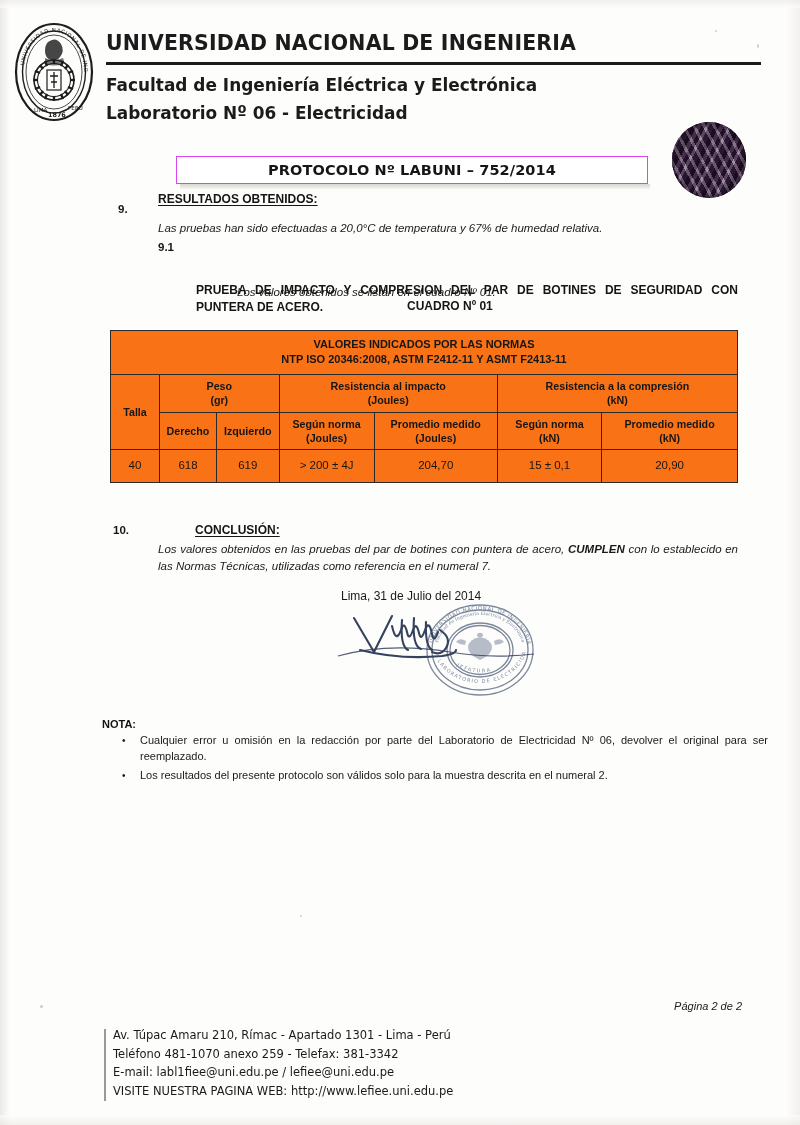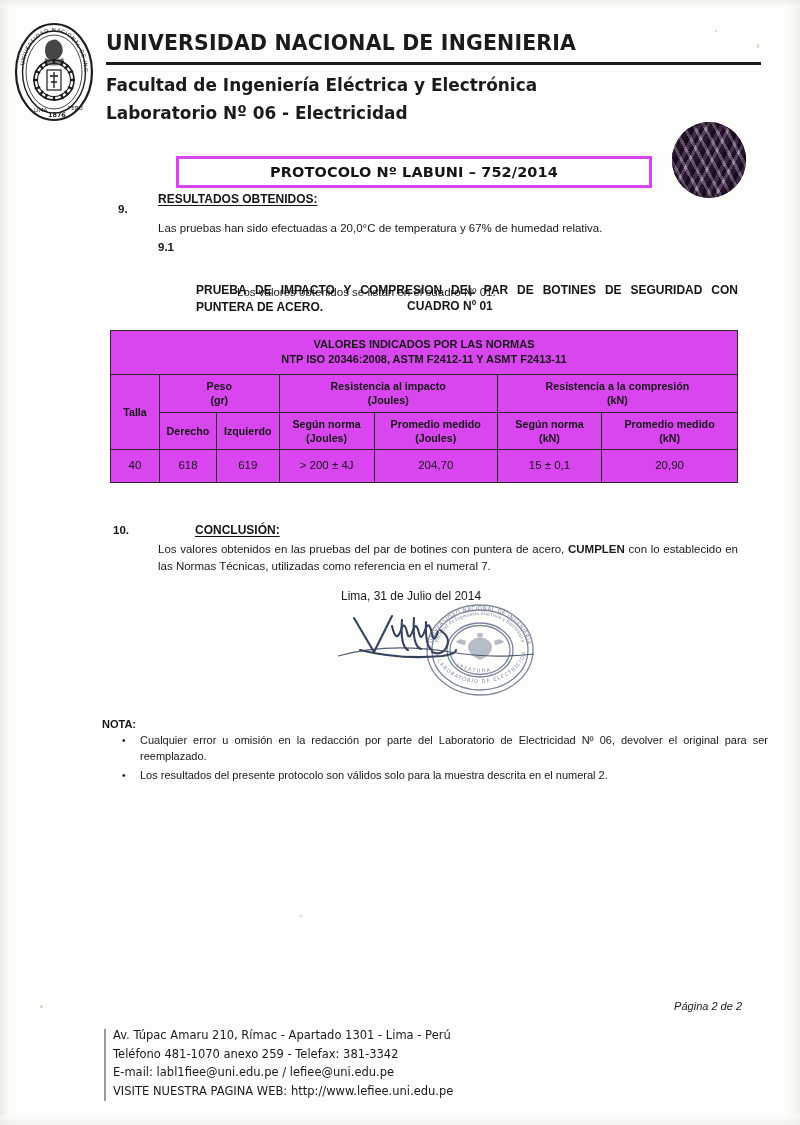--- a/index.html
+++ b/index.html
@@ -142,21 +142,21 @@
     box-shadow: inset 0 0 6px rgba(0,0,0,.6);
   }
 
   
   .protocol-box {
     position: absolute;
     left: 176px;
     top: 156px;
     width: 470px;
     height: 26px;
-    border: 3px solid #d946ef;
+    border: 1px solid #d946ef;
     background: #fff;
     display: flex;
     align-items: center;
     justify-content: center;
   }
   .protocol-box-shadow {
     position: absolute;
     left: 180px;
     top: 184px;
     width: 470px;
@@ -185,20 +185,21 @@
     font-weight: bold;
     color: #151515;
     text-decoration: underline;
     text-underline-offset: 2px;
   }
   .body-text {
     position: absolute;
     font-size: 11.5px;
     color: #1a1a1a;
     line-height: 1.45;
+    font-style: italic;
   }
   .body-text-just {
     text-align: justify;
   }
   .sub-head {
     position: absolute;
     font-size: 12px;
     font-weight: bold;
     color: #151515;
     line-height: 1.45;
@@ -212,21 +213,21 @@
     color: #151515;
   }
 
   
   .cuadro {
     position: absolute;
     left: 110px;
     top: 330px;
     width: 628px;
     border-collapse: collapse;
-    background: #d946ef;
+    background: #f97316;
   }
   .cuadro td, .cuadro th {
     border: 1px solid #2a2a2a;
     text-align: center;
     vertical-align: middle;
     font-size: 10.7px;
     font-weight: bold;
     color: #161616;
     padding: 4px 2px;
     line-height: 1.35;

